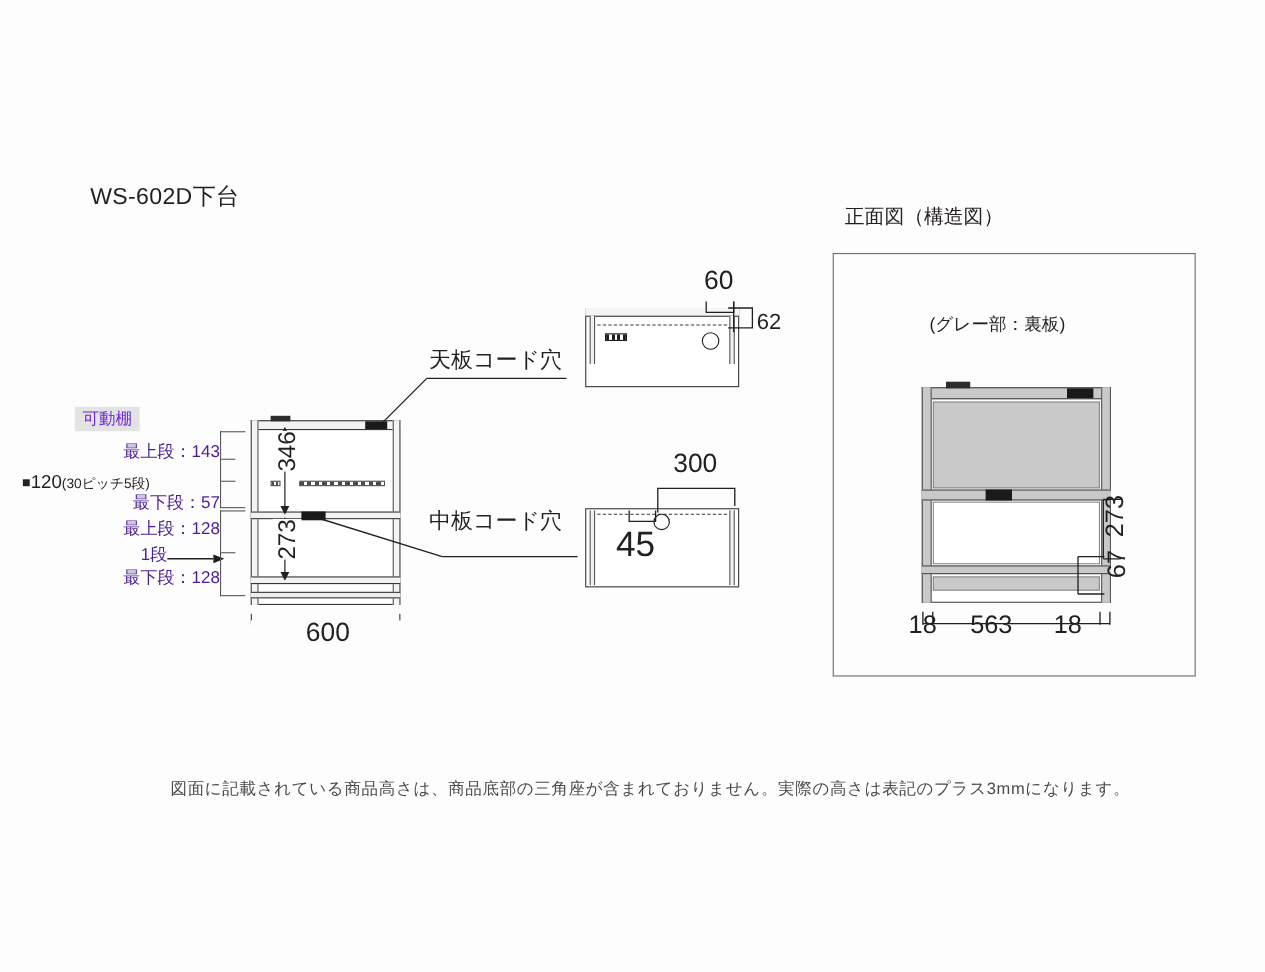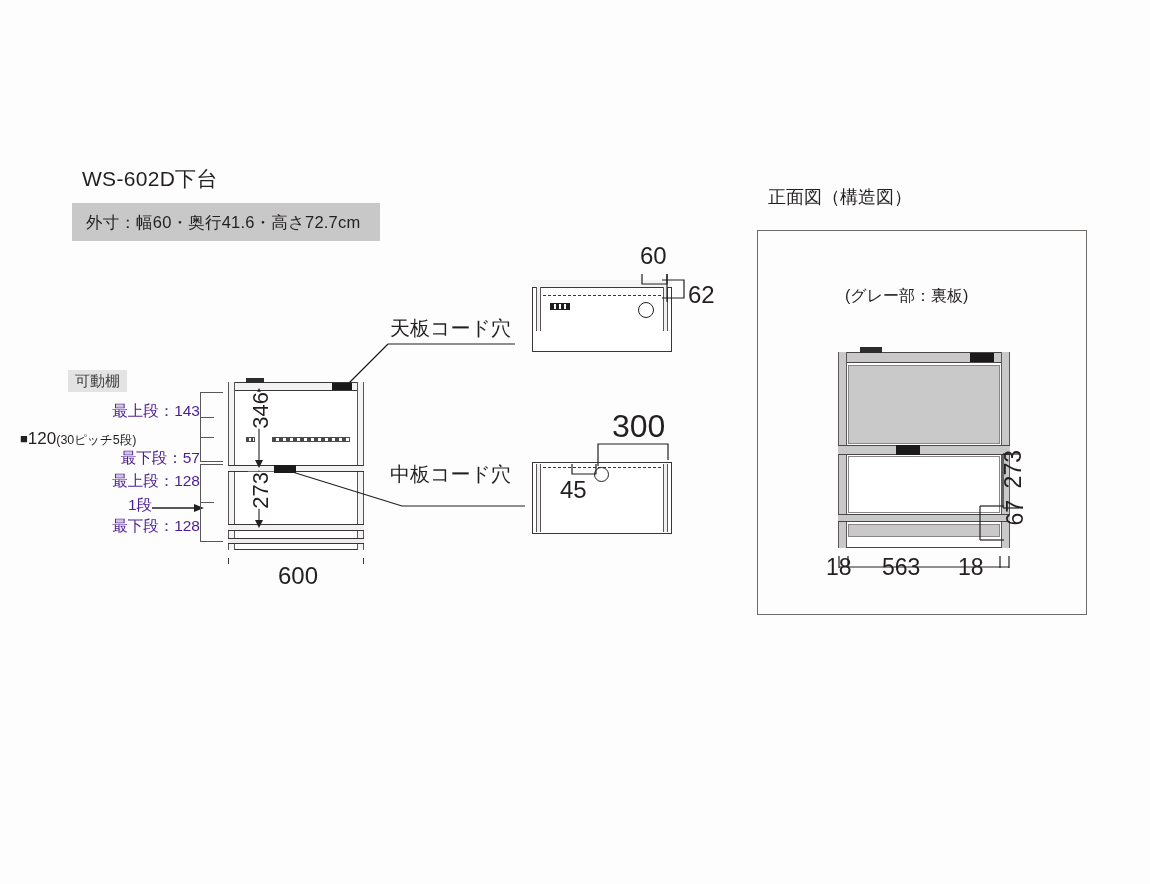--- a/index.html
+++ b/index.html
@@ -45,21 +45,21 @@
     color: #231f20;
     letter-spacing: 0.2px;
   }
 
   
   #shelf-tag {
     left: 68px; top: 370px;
     background: #e3e3e3;
     padding: 3px 7px 4px 7px;
     font-size: 15px;
-    color: #404040;
+    color: #6d28d9;
   }
 
   
   .lbl-right {
     text-align: right;
     font-size: 15.5px;
     color: #4c1d95;
   }
   #lbl-top-143   { left: 40px; top: 403px; width: 160px; }
   #lbl-120       { left: 20px; top: 430px; width: 180px; text-align:left; }
@@ -222,23 +222,20 @@
     font-size: 36px; color: #111111; letter-spacing: 1px;
   }
 </style>
 </head>
 <body>
 
 <div class="page">
 
   <div class="abs txt" id="model-title">WS-602D下台</div>
 
-  <div class="abs" id="spec-band">
-    <span class="spec-text txt">外寸：幅60・奥行41.6・高さ72.7cm</span>
-  </div>
 
   <div class="abs txt" id="shelf-tag">可動棚</div>
 
   <div class="abs txt lbl-right" id="lbl-top-143">最上段：143</div>
 
   <div class="abs txt" id="lbl-120">
     <span class="sq">■</span><span class="big">120</span><span class="small">(30ピッチ5段)</span>
   </div>
 
   <div class="abs txt lbl-right" id="lbl-bot-66">最下段：57</div>
@@ -334,43 +331,43 @@
     <div class="abs" style="right:18px; top:22px; width:14px; height:14px; border-radius:50%;
                 border:1.3px solid #231f20; background:#ffffff;"></div>
   </div>
 
   <div class="abs txt" style="left:640px; top:244px; font-size:24px;">60</div>
   <svg class="abs" style="left:640px; top:272px; width:36px; height:32px;" viewBox="0 0 36 32">
     <polyline points="2,2 2,12 27,12 27,2" fill="none" stroke="#231f20" stroke-width="1.2"></polyline>
     <line x1="27" y1="2" x2="27" y2="30" stroke="#231f20" stroke-width="1.2"></line>
   </svg>
 
-  <div class="abs txt" style="left:688px; top:283px; font-size:24px;">62</div>
+  <div class="abs txt" style="left:688px; top:283px; font-size:20px;">62</div>
   <svg class="abs" style="left:660px; top:278px; width:28px; height:28px;" viewBox="0 0 28 28">
     <polyline points="2,2 24,2 24,20 2,20" fill="none" stroke="#231f20" stroke-width="1.2"></polyline>
   </svg>
 
   <div class="abs" id="plan-mid">
     <div class="plan-box"></div>
     <div class="abs" style="left:6px; right:6px; top:5px; height:0;
                 border-top:1.3px dashed #3a3538;"></div>
     <div class="abs" style="left:4px; top:2px; width:5px; height:68px; background:#f0f0f0;
                 border-left:1.2px solid #5a5658; border-right:1.2px solid #5a5658; box-sizing:border-box;"></div>
     <div class="abs" style="right:4px; top:2px; width:5px; height:68px; background:#f0f0f0;
                 border-left:1.2px solid #5a5658; border-right:1.2px solid #5a5658; box-sizing:border-box;"></div>
     <div class="abs" style="left:62px; top:5px; width:13px; height:13px; border-radius:50%;
                 border:1.3px solid #231f20; background:#ffffff;"></div>
   </div>
 
-  <div class="abs txt" style="left:612px; top:410px; font-size:32px;">300</div>
+  <div class="abs txt" style="left:612px; top:410px; font-size:24px;">300</div>
   <svg class="abs" style="left:596px; top:438px; width:76px; height:30px;" viewBox="0 0 76 30">
     <polyline points="2,28 2,6 72,6 72,22" fill="none" stroke="#231f20" stroke-width="1.2"></polyline>
   </svg>
 
-  <div class="abs txt" style="left:560px; top:478px; font-size:24px;">45</div>
+  <div class="abs txt" style="left:560px; top:478px; font-size:32px;">45</div>
   <svg class="abs" style="left:570px; top:462px; width:32px; height:18px;" viewBox="0 0 32 18">
     <polyline points="2,2 2,12 26,12 26,2" fill="none" stroke="#231f20" stroke-width="1.2"></polyline>
   </svg>
 
   <div class="abs txt" id="struct-title">正面図（構造図）</div>
   <div class="abs" id="struct-frame"></div>
   <div class="abs txt" id="struct-note">(グレー部：裏板)</div>
 
   <div class="abs" id="sc">
     <div class="sc-outer"></div>
@@ -412,14 +409,15 @@
     <line x1="1" y1="0" x2="1" y2="12" stroke="#231f20" stroke-width="1.2"></line>
     <line x1="10" y1="0" x2="10" y2="12" stroke="#231f20" stroke-width="1.2"></line>
     <line x1="162" y1="0" x2="162" y2="12" stroke="#231f20" stroke-width="1.2"></line>
     <line x1="171" y1="0" x2="171" y2="12" stroke="#231f20" stroke-width="1.2"></line>
     <line x1="1" y1="11" x2="171" y2="11" stroke="#231f20" stroke-width="1.2"></line>
   </svg>
   <div class="abs txt" style="left:826px; top:556px; font-size:23px;">18</div>
   <div class="abs txt" style="left:882px; top:556px; font-size:23px;">563</div>
   <div class="abs txt" style="left:958px; top:556px; font-size:23px;">18</div>
 
+  <div class="abs txt" id="bottom-note">図面に記載されている商品高さは、商品底部の三角座が含まれておりません。実際の高さは表記のプラス3mmになります。</div>
 
 </div>
 
 </body></html>

